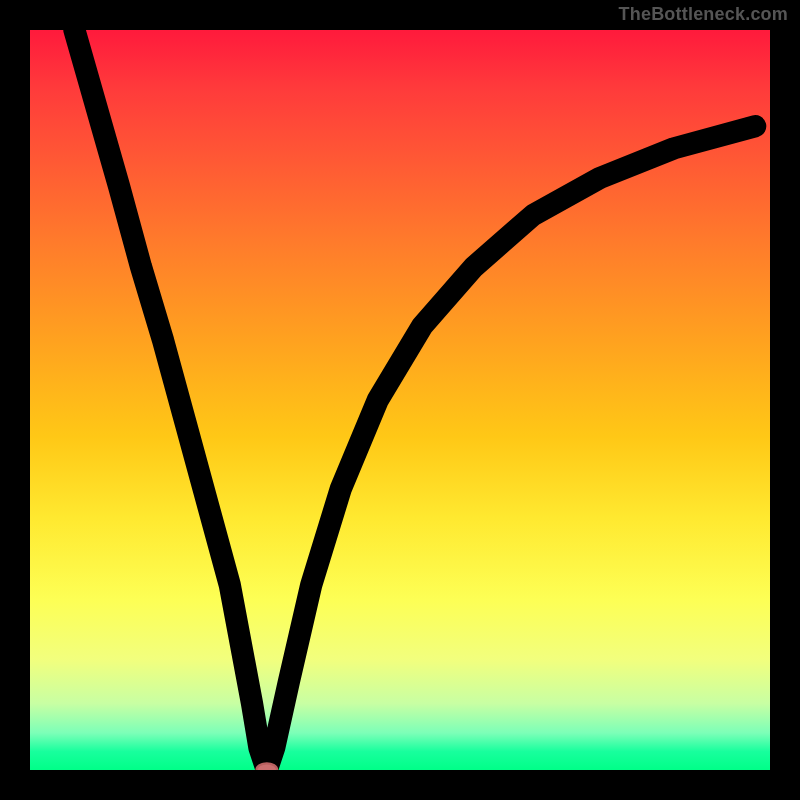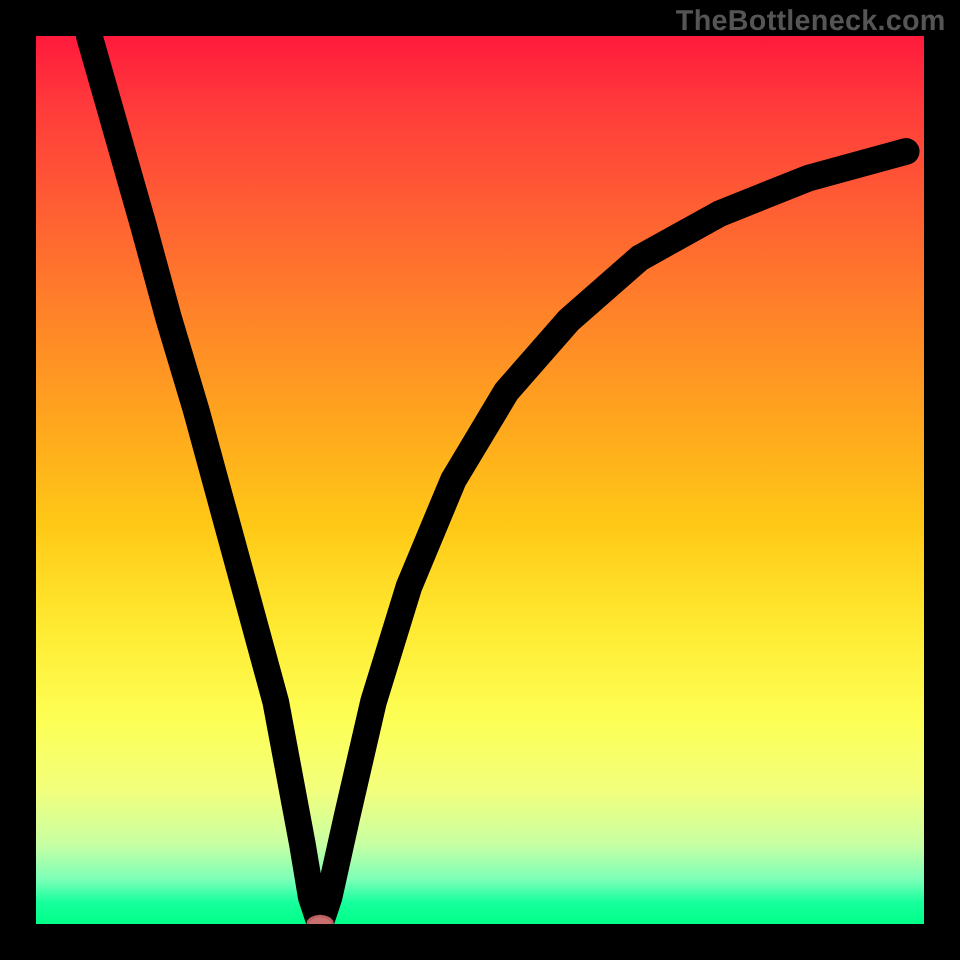--- a/index.html
+++ b/index.html
@@ -9,21 +9,21 @@
     background: #000;
     position: relative;
     font-family: Arial, Helvetica, sans-serif;
     overflow: hidden;
   }
   .watermark {
     position: absolute;
     top: 4px;
     right: 12px;
     color: #555;
-    font-size: 24px;
+    font-size: 18px;
     font-weight: 600;
     z-index: 5;
     letter-spacing: 0.2px;
   }
   .plot-area {
     position: absolute;
     left: 30px;
     top: 30px;
     width: 740px;
     height: 740px;

